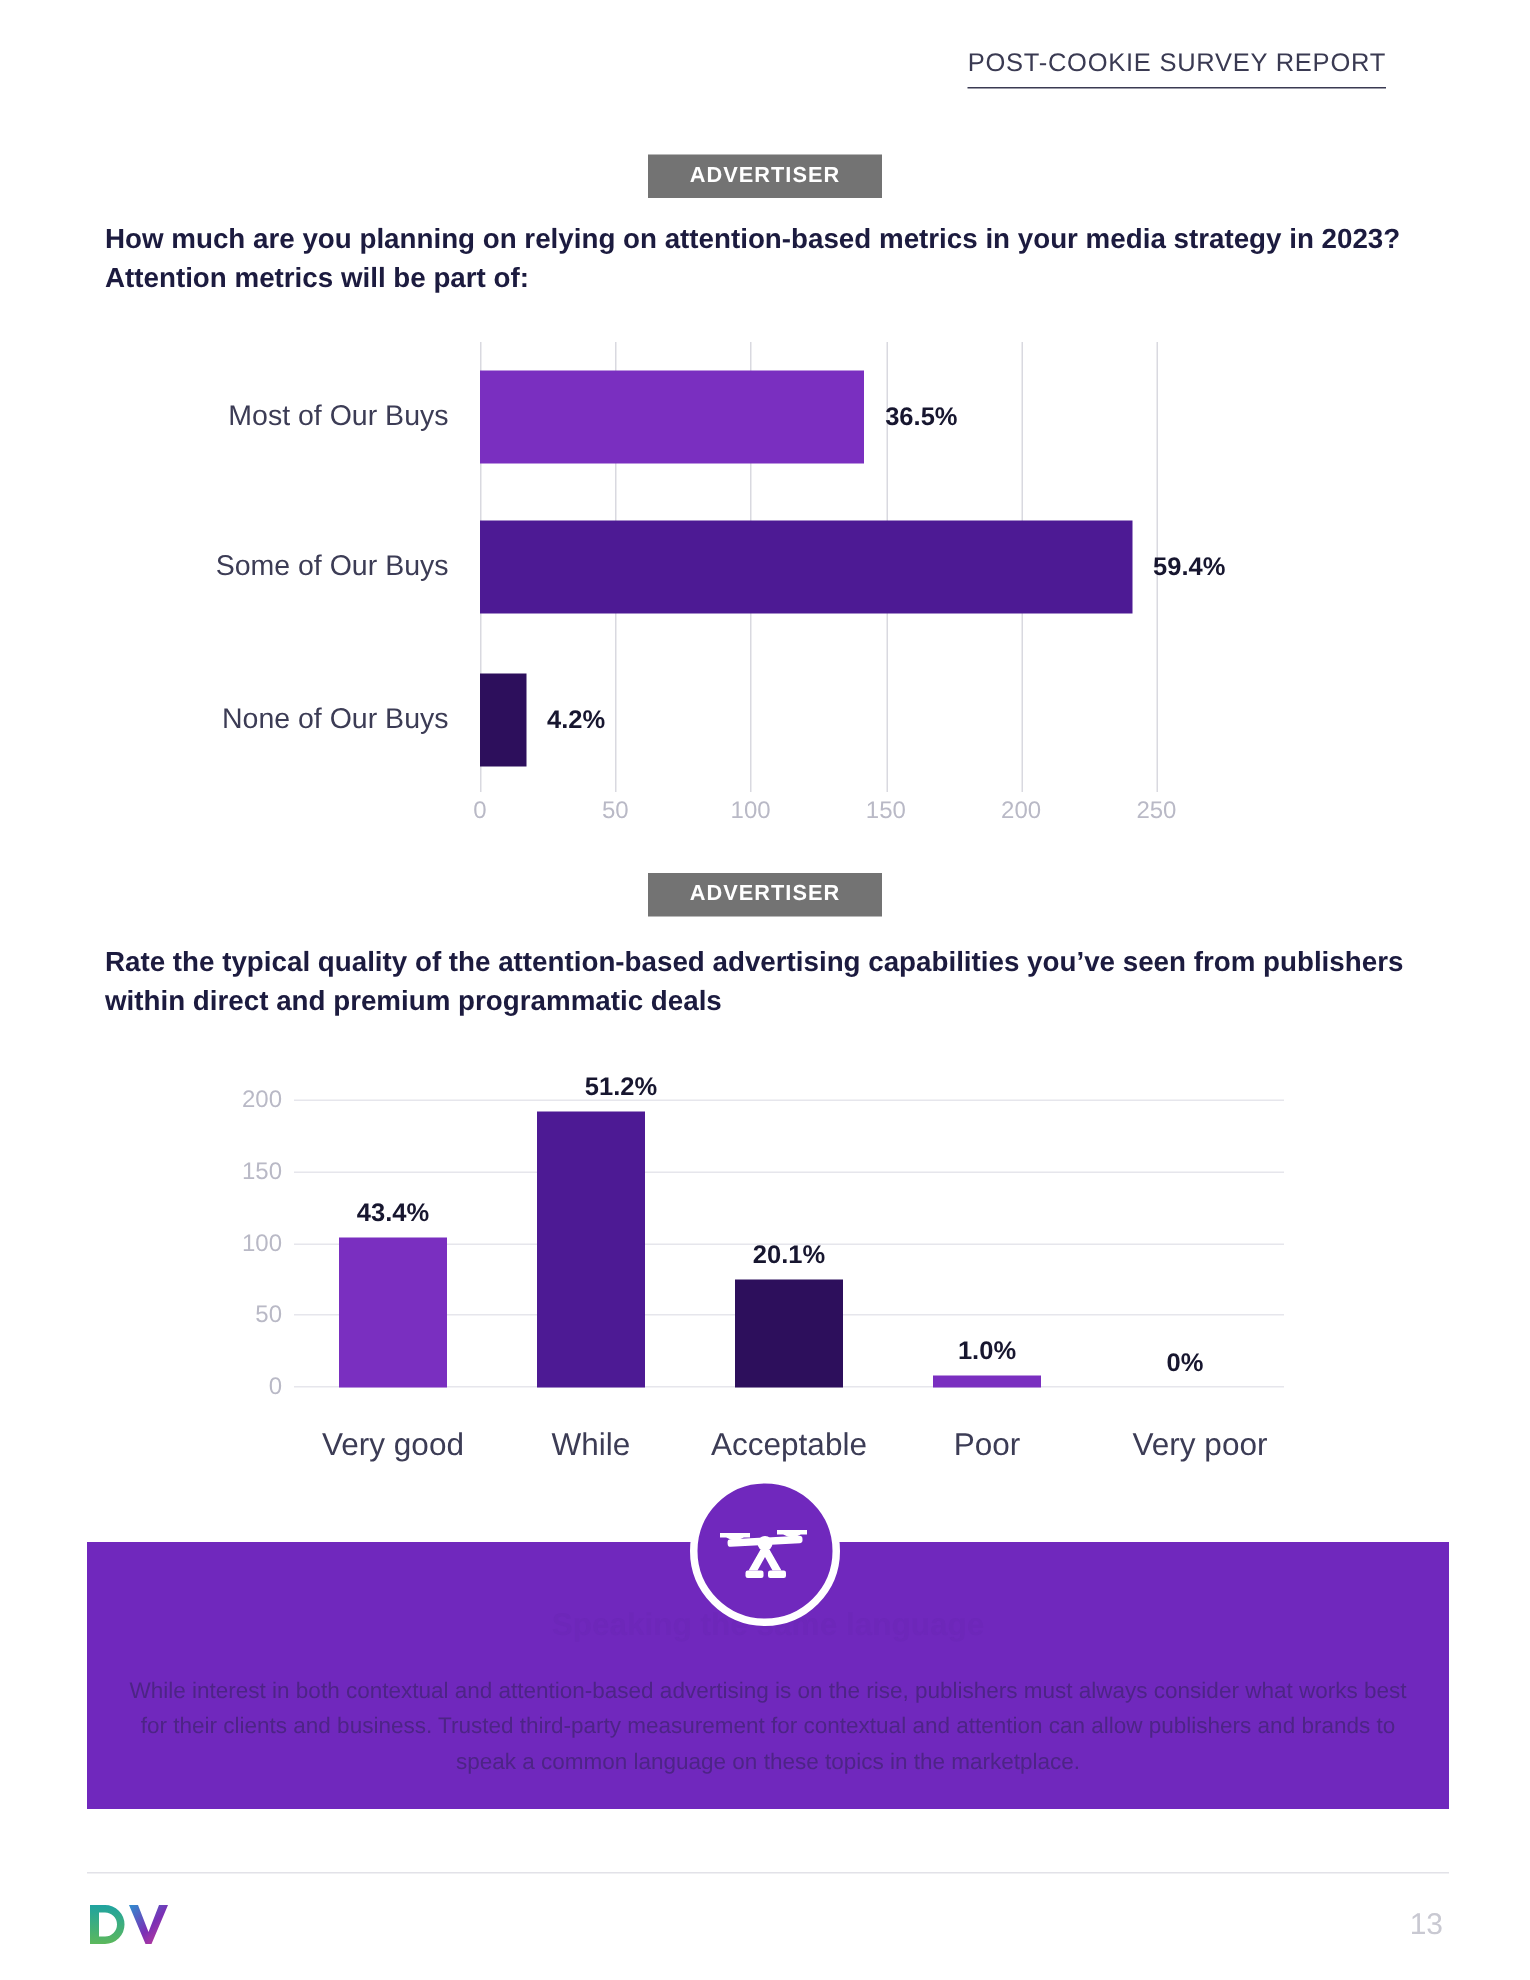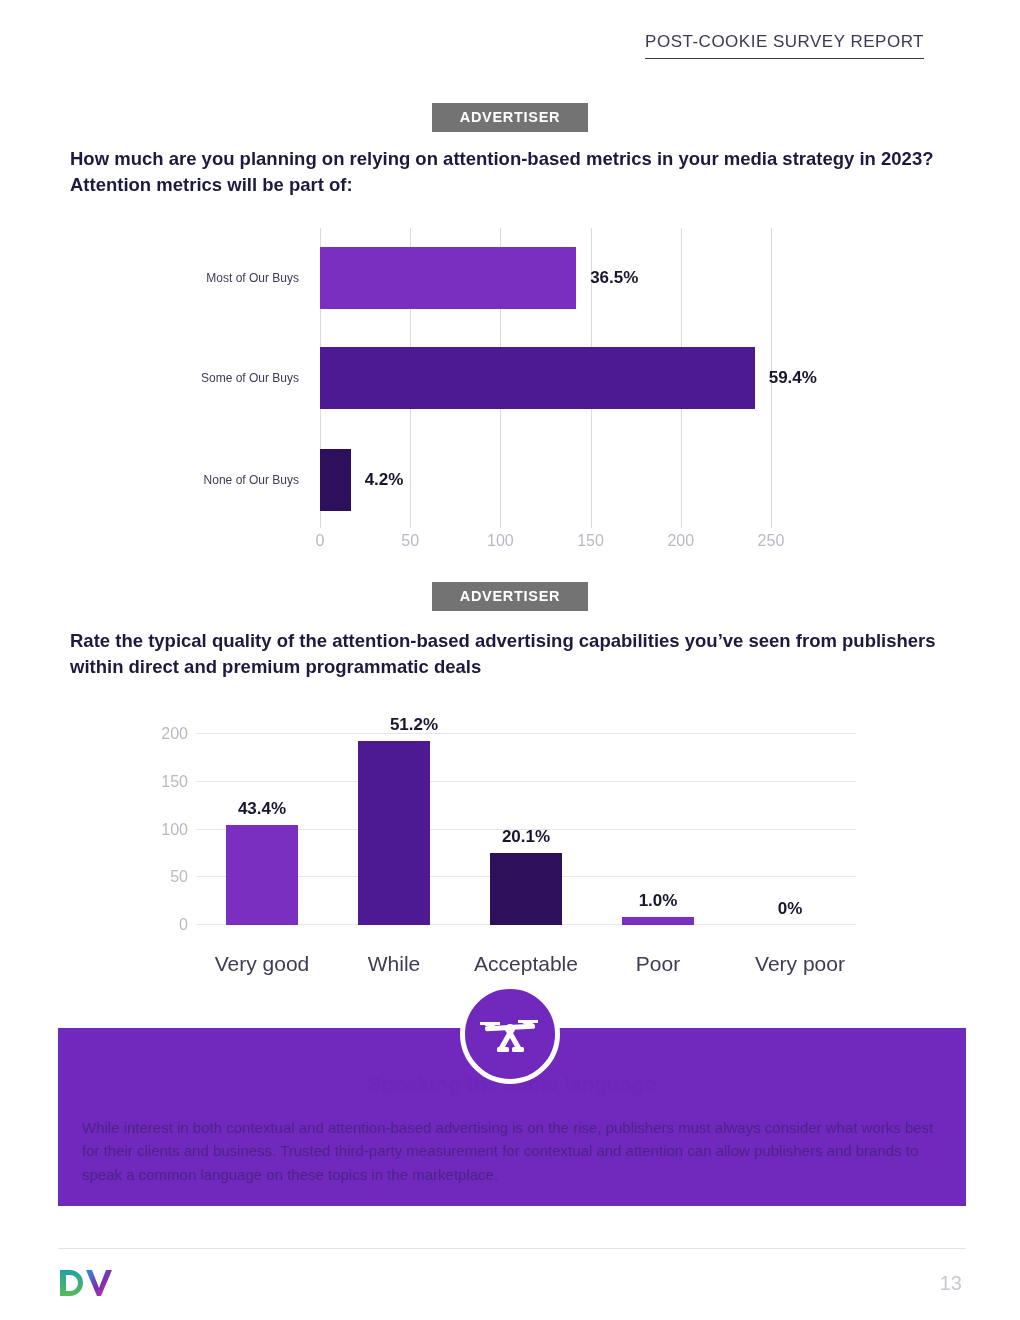--- a/index.html
+++ b/index.html
@@ -88,21 +88,21 @@
     position: absolute;
     top: 304px;
     font-size: 16px;
     color: #b9b9c6;
     transform: translateX(-50%);
     white-space: nowrap;
   }
   .h-cat-label {
     position: absolute;
     right: 721px;
-    font-size: 12px;
+    font-size: 19px;
     color: #3c3c55;
     white-space: nowrap;
     transform: translateY(-50%);
   }
   .h-bar {
     position: absolute;
     left: 320px;
     transform: translateY(-50%);
   }
   .h-val-label {
@@ -184,21 +184,21 @@
     text-align: center;
     font-size: 21px;
     font-weight: bold;
     color: #6d27b9;
   }
   .callout-body {
     position: absolute;
     left: 24px;
     top: 88px;
     width: 860px;
-    text-align: left;
+    text-align: center;
     font-size: 15px;
     line-height: 1.55;
     color: #4d2486;
   }
   .seal {
     position: absolute;
     left: 460px;
     top: 984px;
     width: 100px;
     height: 100px;

